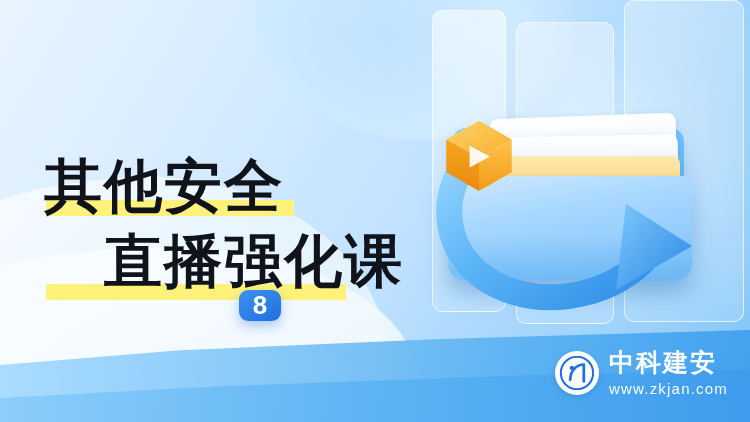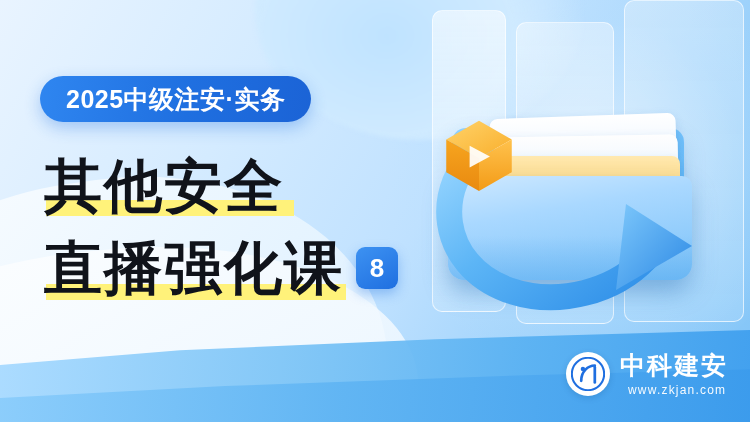--- a/index.html
+++ b/index.html
@@ -184,21 +184,21 @@
   }
   .hl-bar2 {
     position: absolute;
     z-index: 1;
     left: 2px;
     bottom: 4px;
     width: 300px;
     height: 16px;
     background: #fff27a;
   }
-  .line2 { margin-top: 10px; }
+  .line2 { margin-top: 10px; flex-direction: column; }
   .num-badge {
     position: relative;
     z-index: 3;
     margin-left: 12px;
     width: 42px; height: 42px;
     border-radius: 9px;
     background: linear-gradient(150deg, #3d92f2 0%, #1f6fe0 100%);
     color: #fff;
     font-size: 26px;
     font-weight: bold;
@@ -229,24 +229,23 @@
   .logo-text { display: flex; flex-direction: column; line-height: 1; }
   .logo-name {
     color: #ffffff;
     font-size: 25px;
     font-weight: bold;
     letter-spacing: 2px;
   }
   .logo-url {
     margin-top: 6px;
     color: #ffffff;
-    font-size: 12px;
+    font-size: 15px;
     letter-spacing: 1.2px;
     opacity: .95;
-    margin-left: 8px;
   }
 </style>
 </head>
 <body>
 
 <div id="poster">
 
   <div class="bg-right-glow"></div>
   <div class="bg-blob-top"></div>
 
@@ -298,23 +297,20 @@
           <stop offset="100%" stop-color="#f39b17"></stop>
         </linearGradient>
       </defs>
       <polygon points="50,6 92,30 50,54 8,30" fill="url(#cubeTop)"></polygon>
       <polygon points="8,30 50,54 50,96 8,72" fill="url(#cubeLeft)"></polygon>
       <polygon points="92,30 92,72 50,96 50,54" fill="url(#cubeRight)"></polygon>
       <polygon points="38,38 64,52 38,66" fill="#ffffff" opacity=".92"></polygon>
     </svg>
   </div>
 
-  <div class="tag">
-    <span>2025中级注安·实务</span>
-  </div>
 
   <div class="headline">
     <div class="line line1">
       <div class="hl-bar"></div>
       <div class="txt">其他安全</div>
     </div>
     <div class="line line2">
       <div class="hl-bar2"></div>
       <div class="txt">直播强化课</div>
       <div class="num-badge">8</div>

